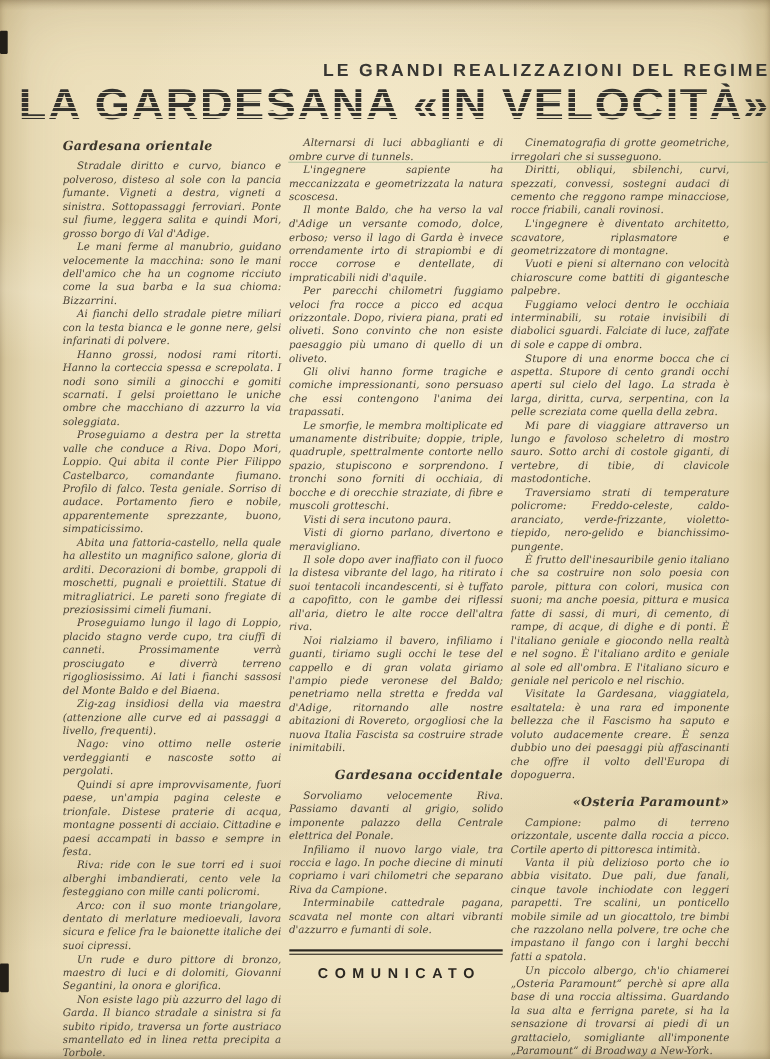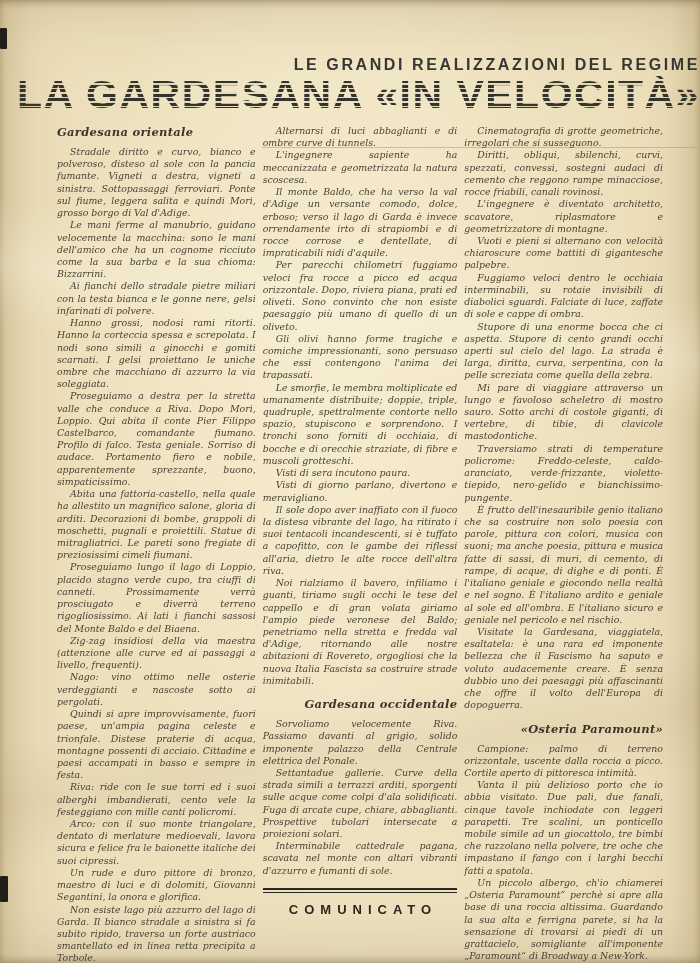--- a/index.html
+++ b/index.html
@@ -113,21 +113,21 @@
           <p class="para">Le smorfie, le membra moltiplicate ed umanamente distribuite; doppie, triple, quadruple, spettralmente contorte nello spazio, stupiscono e sorprendono. I tronchi sono forniti di occhiaia, di bocche e di orecchie straziate, di fibre e muscoli grotteschi.</p>
           <p class="para">Visti di sera incutono paura.</p>
           <p class="para">Visti di giorno parlano, divertono e meravigliano.</p>
           <p class="para">Il sole dopo aver inaffiato con il fuoco la distesa vibrante del lago, ha ritirato i suoi tentacoli incandescenti, si è tuffato a capofitto, con le gambe dei riflessi all'aria, dietro le alte rocce dell'altra riva.</p>
           <p class="para">Noi rialziamo il bavero, infiliamo i guanti, tiriamo sugli occhi le tese del cappello e di gran volata giriamo l'ampio piede veronese del Baldo; penetriamo nella stretta e fredda val d'Adige, ritornando alle nostre abitazioni di Rovereto, orgogliosi che la nuova Italia Fascista sa costruire strade inimitabili.</p>
         </div>
       <h3 class="col-heading">Gardesana occidentale</h3>
       <div>
 
       <p class="para">Sorvoliamo velocemente Riva. Passiamo davanti al grigio, solido imponente palazzo della Centrale elettrica del Ponale.</p>
-          <p class="para">Settantadue gallerie. Curve della strada simili a terrazzi arditi, sporgenti sulle acque come colpi d'ala solidificati. Fuga di arcate cupe, chiare, abbaglianti. Prospettive tubolari intersecate a proiezioni solari.</p>
+          <p class="para">Infiliamo il nuovo largo viale, tra roccia e lago. In poche diecine di minuti copriamo i vari chilometri che separano Riva da Campione.</p>
           <p class="para">Interminabile cattedrale pagana, scavata nel monte con altari vibranti d'azzurro e fumanti di sole.</p>
         </div>
 
       <div class="comunicato">
         <div class="rule-double"></div>
         <div class="comunicato-title">COMUNICATO</div>
 
       </div>
     </div>
 

